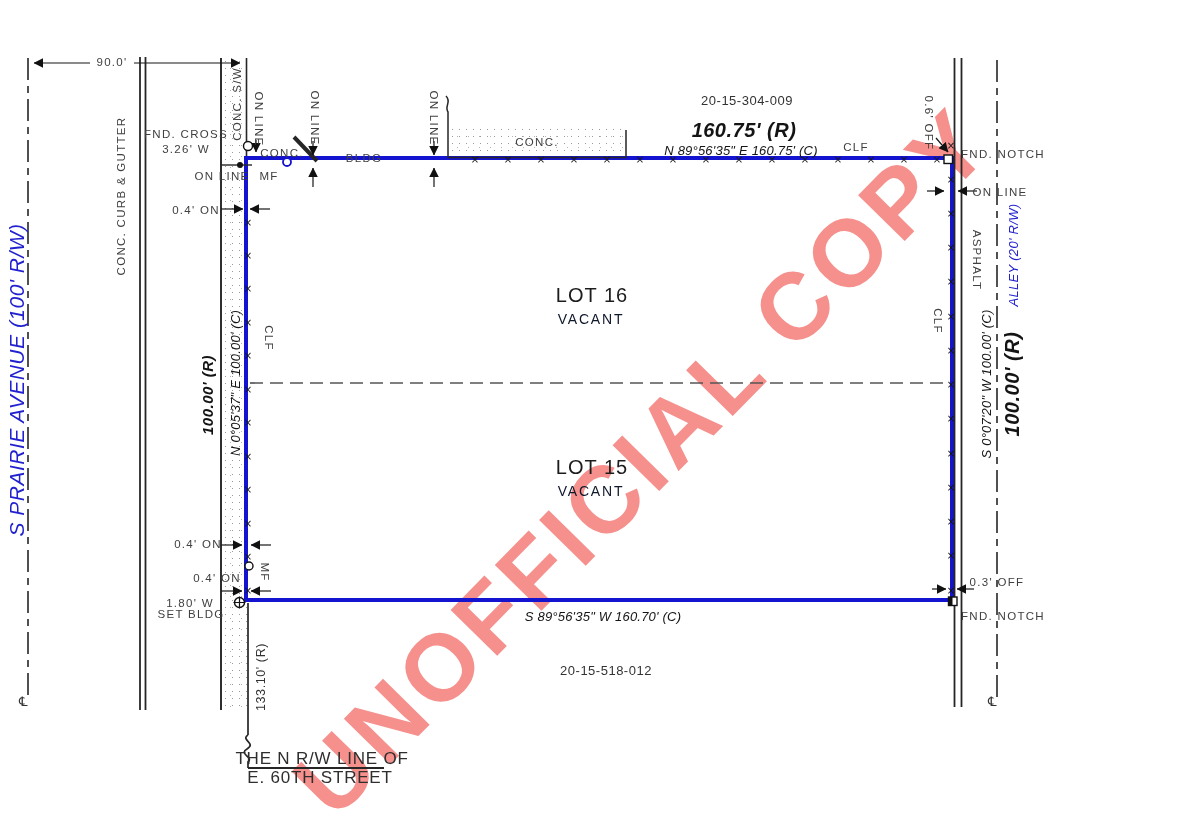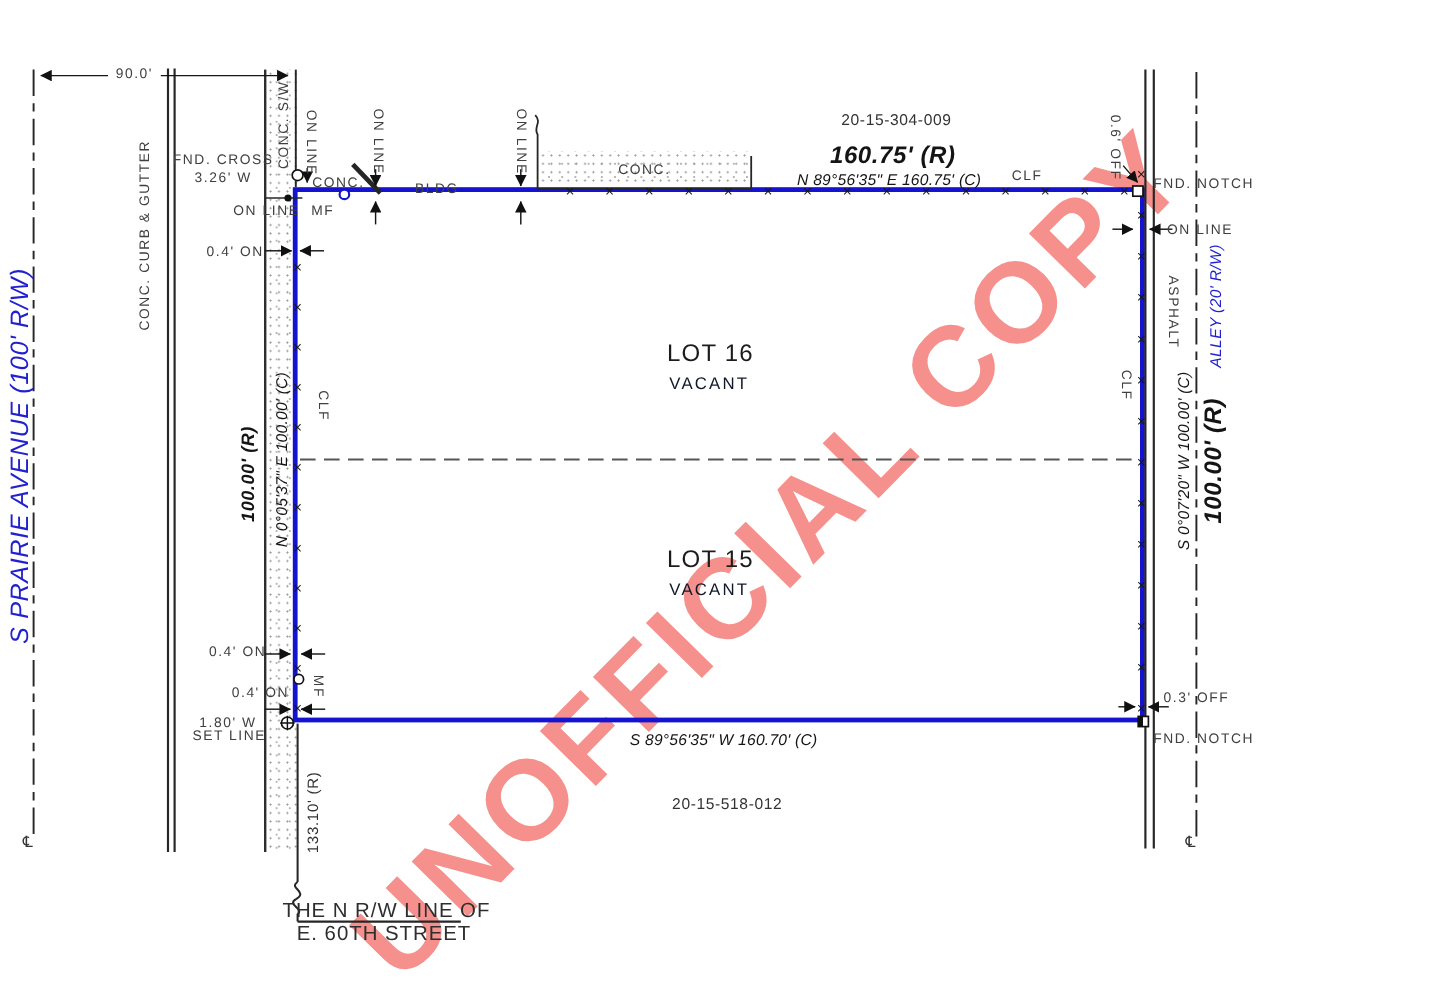--- a/index.html
+++ b/index.html
@@ -196,21 +196,21 @@
   <span class="lbl bear rm90" style="left:235px;top:383px">N 0°05'37" E  100.00' (C)</span>
 
   <span class="lbl lot" style="left:592px;top:295px">LOT 16</span>
   <span class="lbl vac" style="left:591px;top:319px">VACANT</span>
   <span class="lbl lot" style="left:592px;top:467px">LOT 15</span>
   <span class="lbl vac" style="left:591px;top:491px">VACANT</span>
 
   <span class="lbl" style="left:198px;top:544px">0.4' ON</span>
   <span class="lbl r90" style="left:265px;top:572px">MF</span>
   <span class="lbl" style="left:217px;top:578px">0.4' ON</span>
-  <span class="lbl" style="left:191px;top:614px">SET LINE</span>
+  <span class="lbl" style="left:191px;top:614px">SET BLDG</span>
   <span class="lbl" style="left:190px;top:603px">1.80' W</span>
   <span class="lbl plain rm90" style="left:261px;top:677px">133.10' (R)</span>
 
   <span class="lbl bear" style="left:603px;top:616px">S 89°56'35" W  160.70' (C)</span>
   <span class="lbl pin" style="left:606px;top:670px">20-15-518-012</span>
 
   <span class="lbl" style="left:997px;top:582px">0.3' OFF</span>
   <span class="lbl" style="left:1003px;top:616px">FND. NOTCH</span>
 
 

